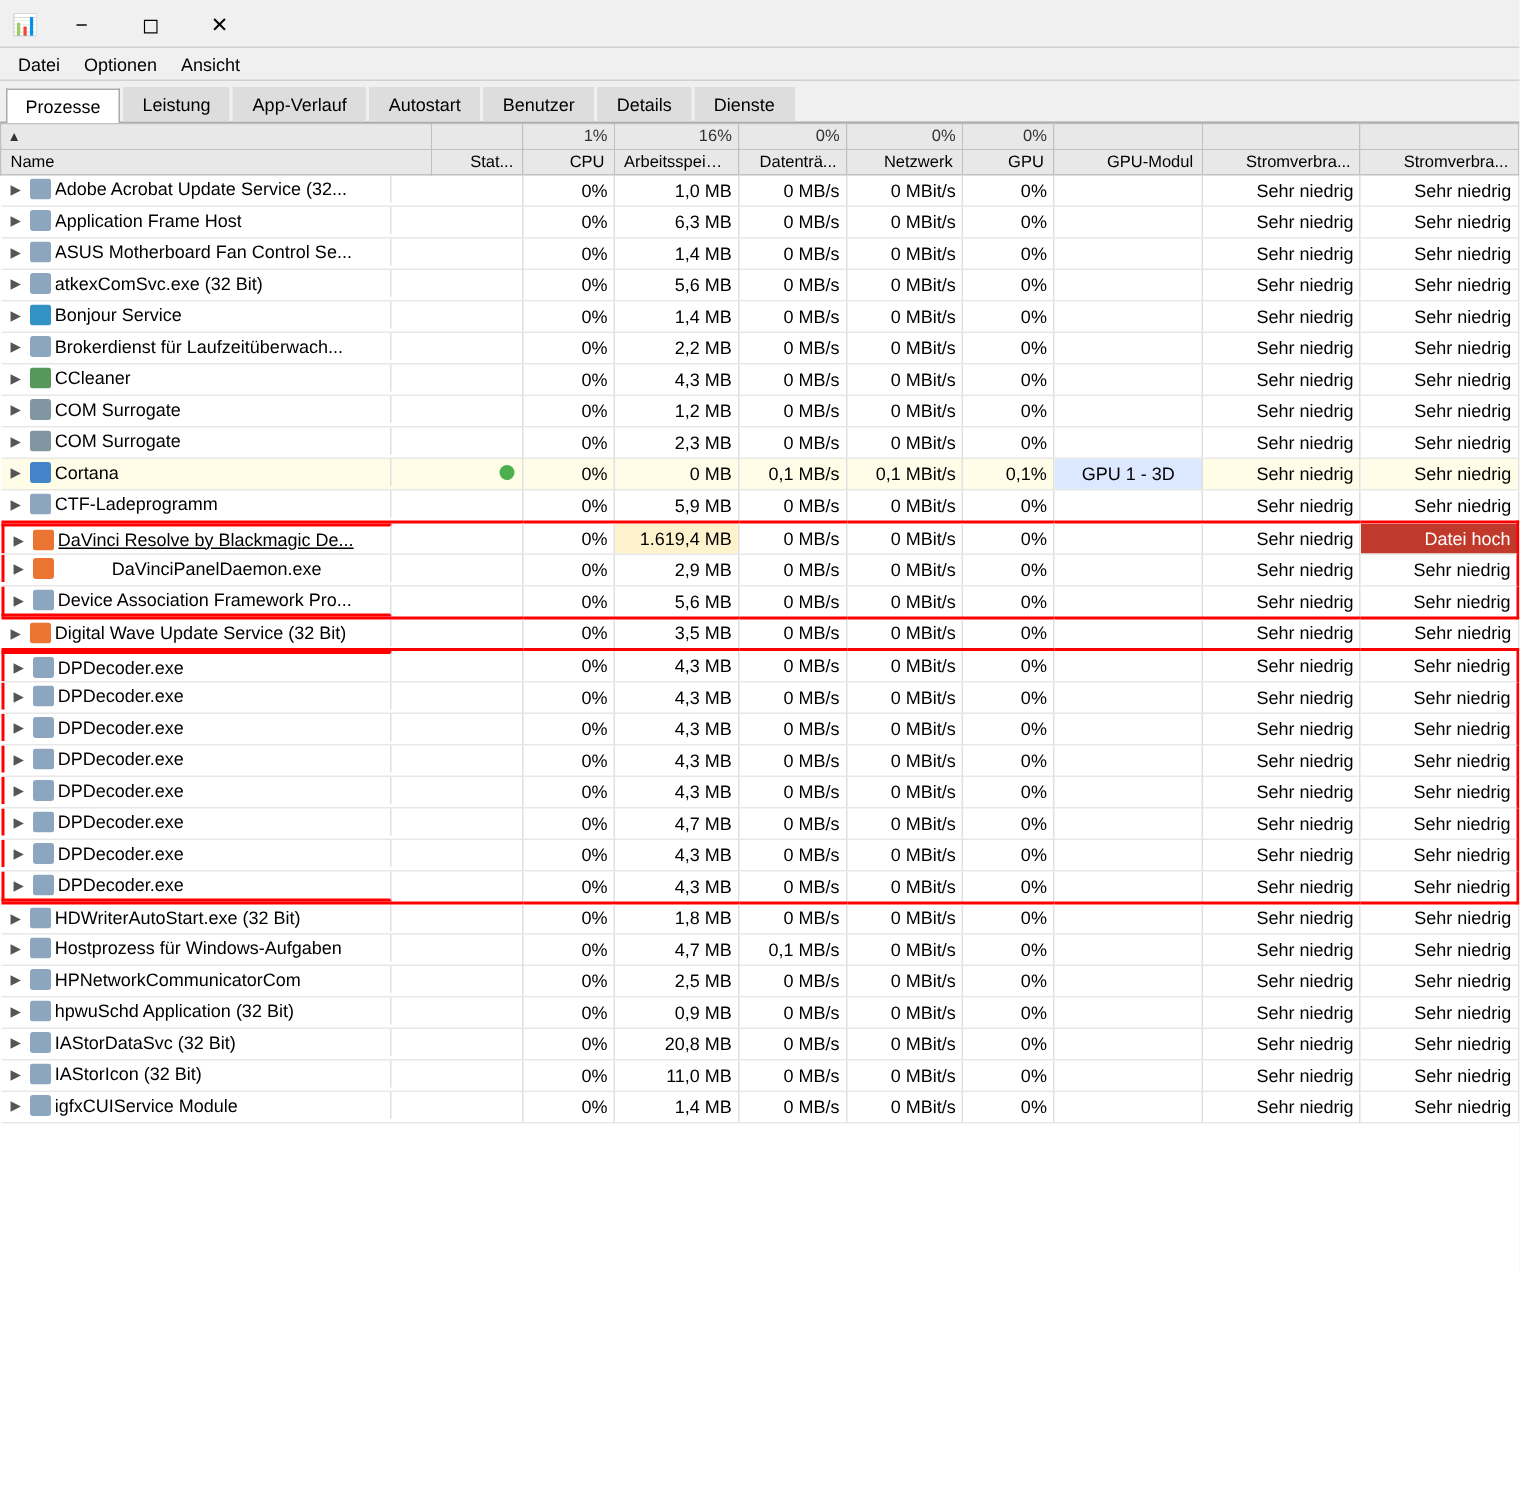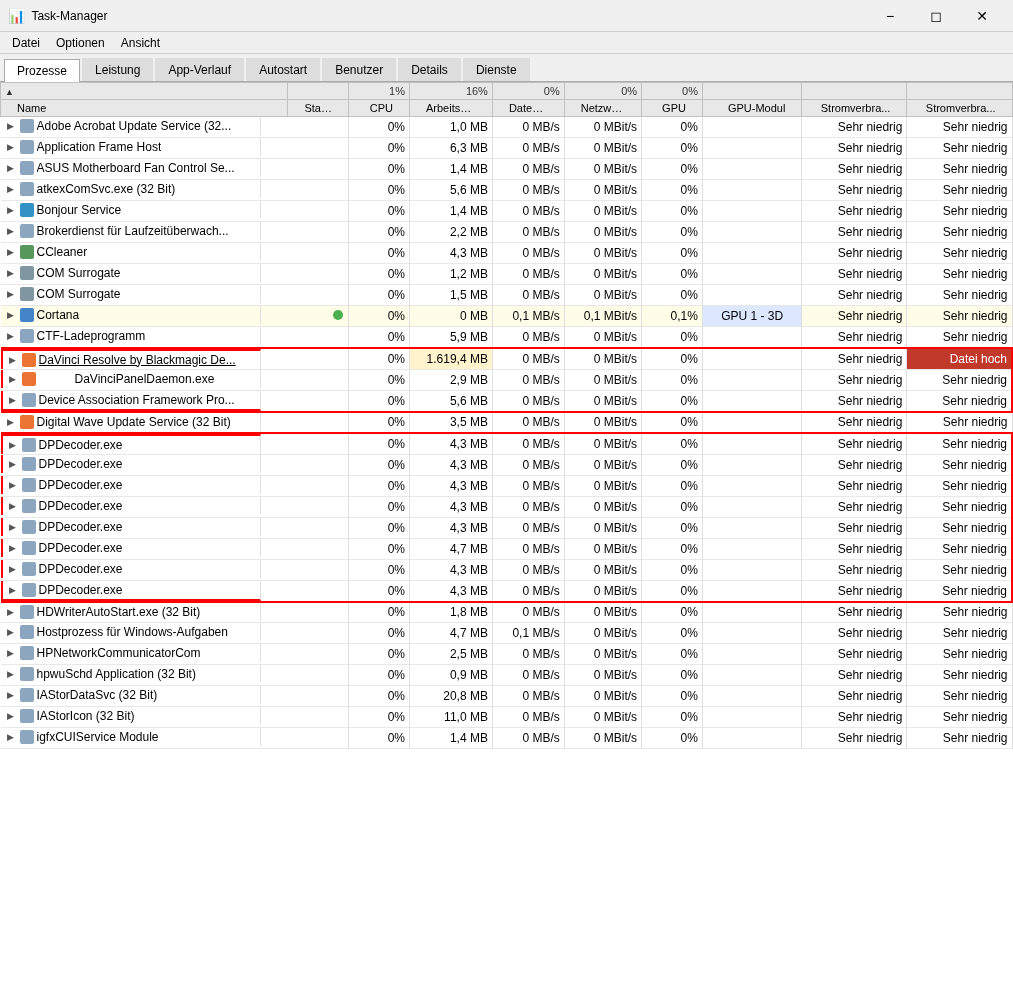--- a/index.html
+++ b/index.html
@@ -100,21 +100,21 @@
       font-weight: normal;
       font-size: 11px;
       color: #333;
     }
     .col-sort-row th.name-col { text-align: left; }
 
     .col-label-row th {
       background: #e8e8e8;
       border: 1px solid #c0c0c0;
       border-top: none;
-      padding: 2px 16px;
+      padding: 2px 6px;
       text-align: right;
       font-weight: normal;
       font-size: 11px;
       cursor: pointer;
       white-space: nowrap;
       overflow: hidden;
       text-overflow: ellipsis;
     }
     .col-label-row th.name-col { text-align: left; }
 
@@ -179,21 +179,20 @@
     .table-wrapper::-webkit-scrollbar-track { background: #f0f0f0; }
     .table-wrapper::-webkit-scrollbar-thumb { background: #b0b0b0; border: 2px solid #f0f0f0; }
 
     .cortana-row { background: #fffde7; }
   </style>
 </head>
 <body>
 
 <div class="title-bar">
   <span style="margin-right:6px; font-size:14px;">📊</span>
-  <span style="flex:1; font-size:12px;">Task-Manager</span>
   <div class="title-bar-controls">
     <button class="title-bar-btn">−</button>
     <button class="title-bar-btn">◻</button>
     <button class="title-bar-btn close">✕</button>
   </div>
 </div>
 
 <div class="menu-bar">
   <span class="menu-item">Datei</span>
   <span class="menu-item">Optionen</span>
@@ -410,21 +409,21 @@
                 <span class="expand-arrow" style="visibility: visible;">▶</span>
                 <span class="process-icon">
                   <svg width="14" height="14" viewBox="0 0 14 14">
                     <rect width="14" height="14" rx="2" fill="#607d8b" opacity="0.8"></rect>
                   </svg>
                 </span>
                 <span style="overflow: hidden; text-overflow: ellipsis; white-space: nowrap;">COM Surrogate</span>
               </td>
               <td class="col-stat"></td>
               <td class="col-cpu">0%</td>
-              <td class="col-mem">1,5 MB</td>
+              <td class="col-mem">2,3 MB</td>
               <td class="col-disk">0 MB/s</td>
               <td class="col-net">0 MBit/s</td>
               <td class="col-gpu">0%</td>
               <td class="col-gpumod"></td>
               <td class="col-pow1">Sehr niedrig</td>
               <td class="col-pow2">Sehr niedrig</td>
             </tr>
             <tr class="cortana-row">
               <td class="col-name" style="display: flex; align-items: center; gap: 3px; text-align: left; padding: 2px 4px;">
                 <span class="expand-arrow" style="visibility: visible;">▶</span>

